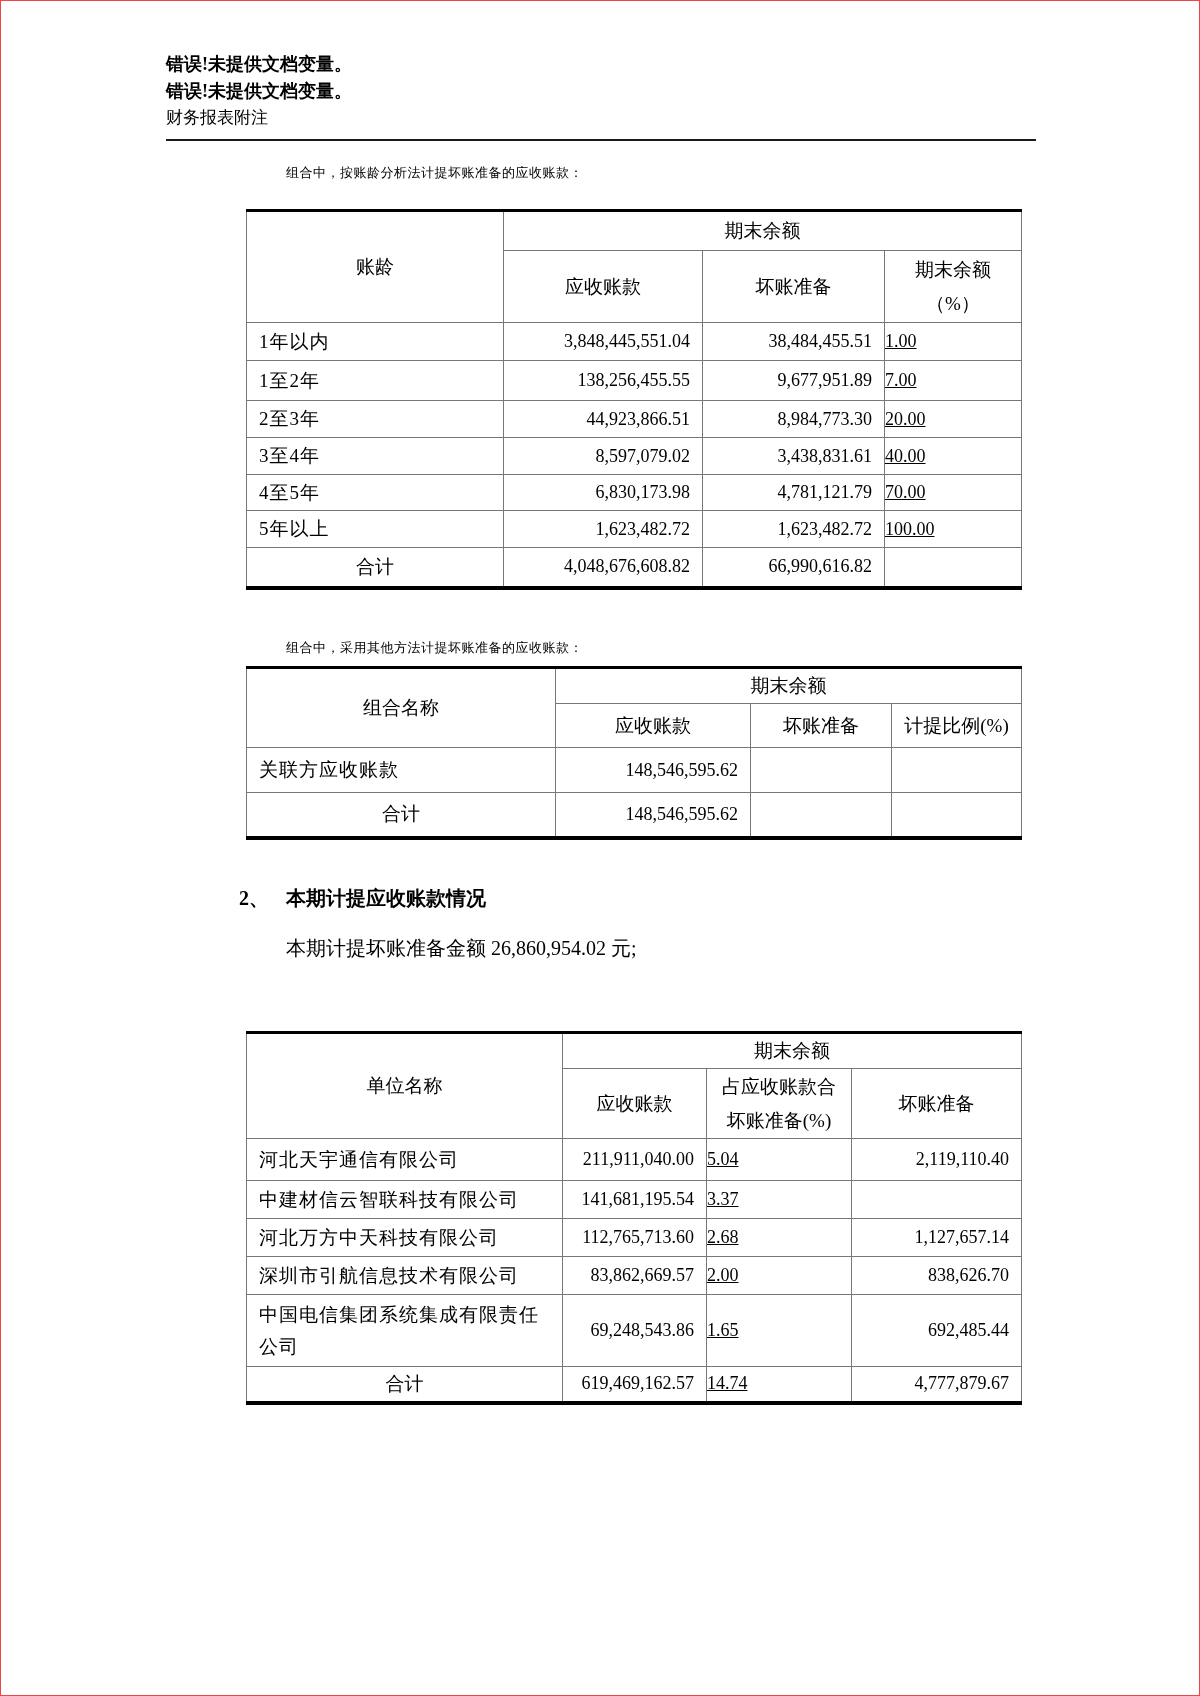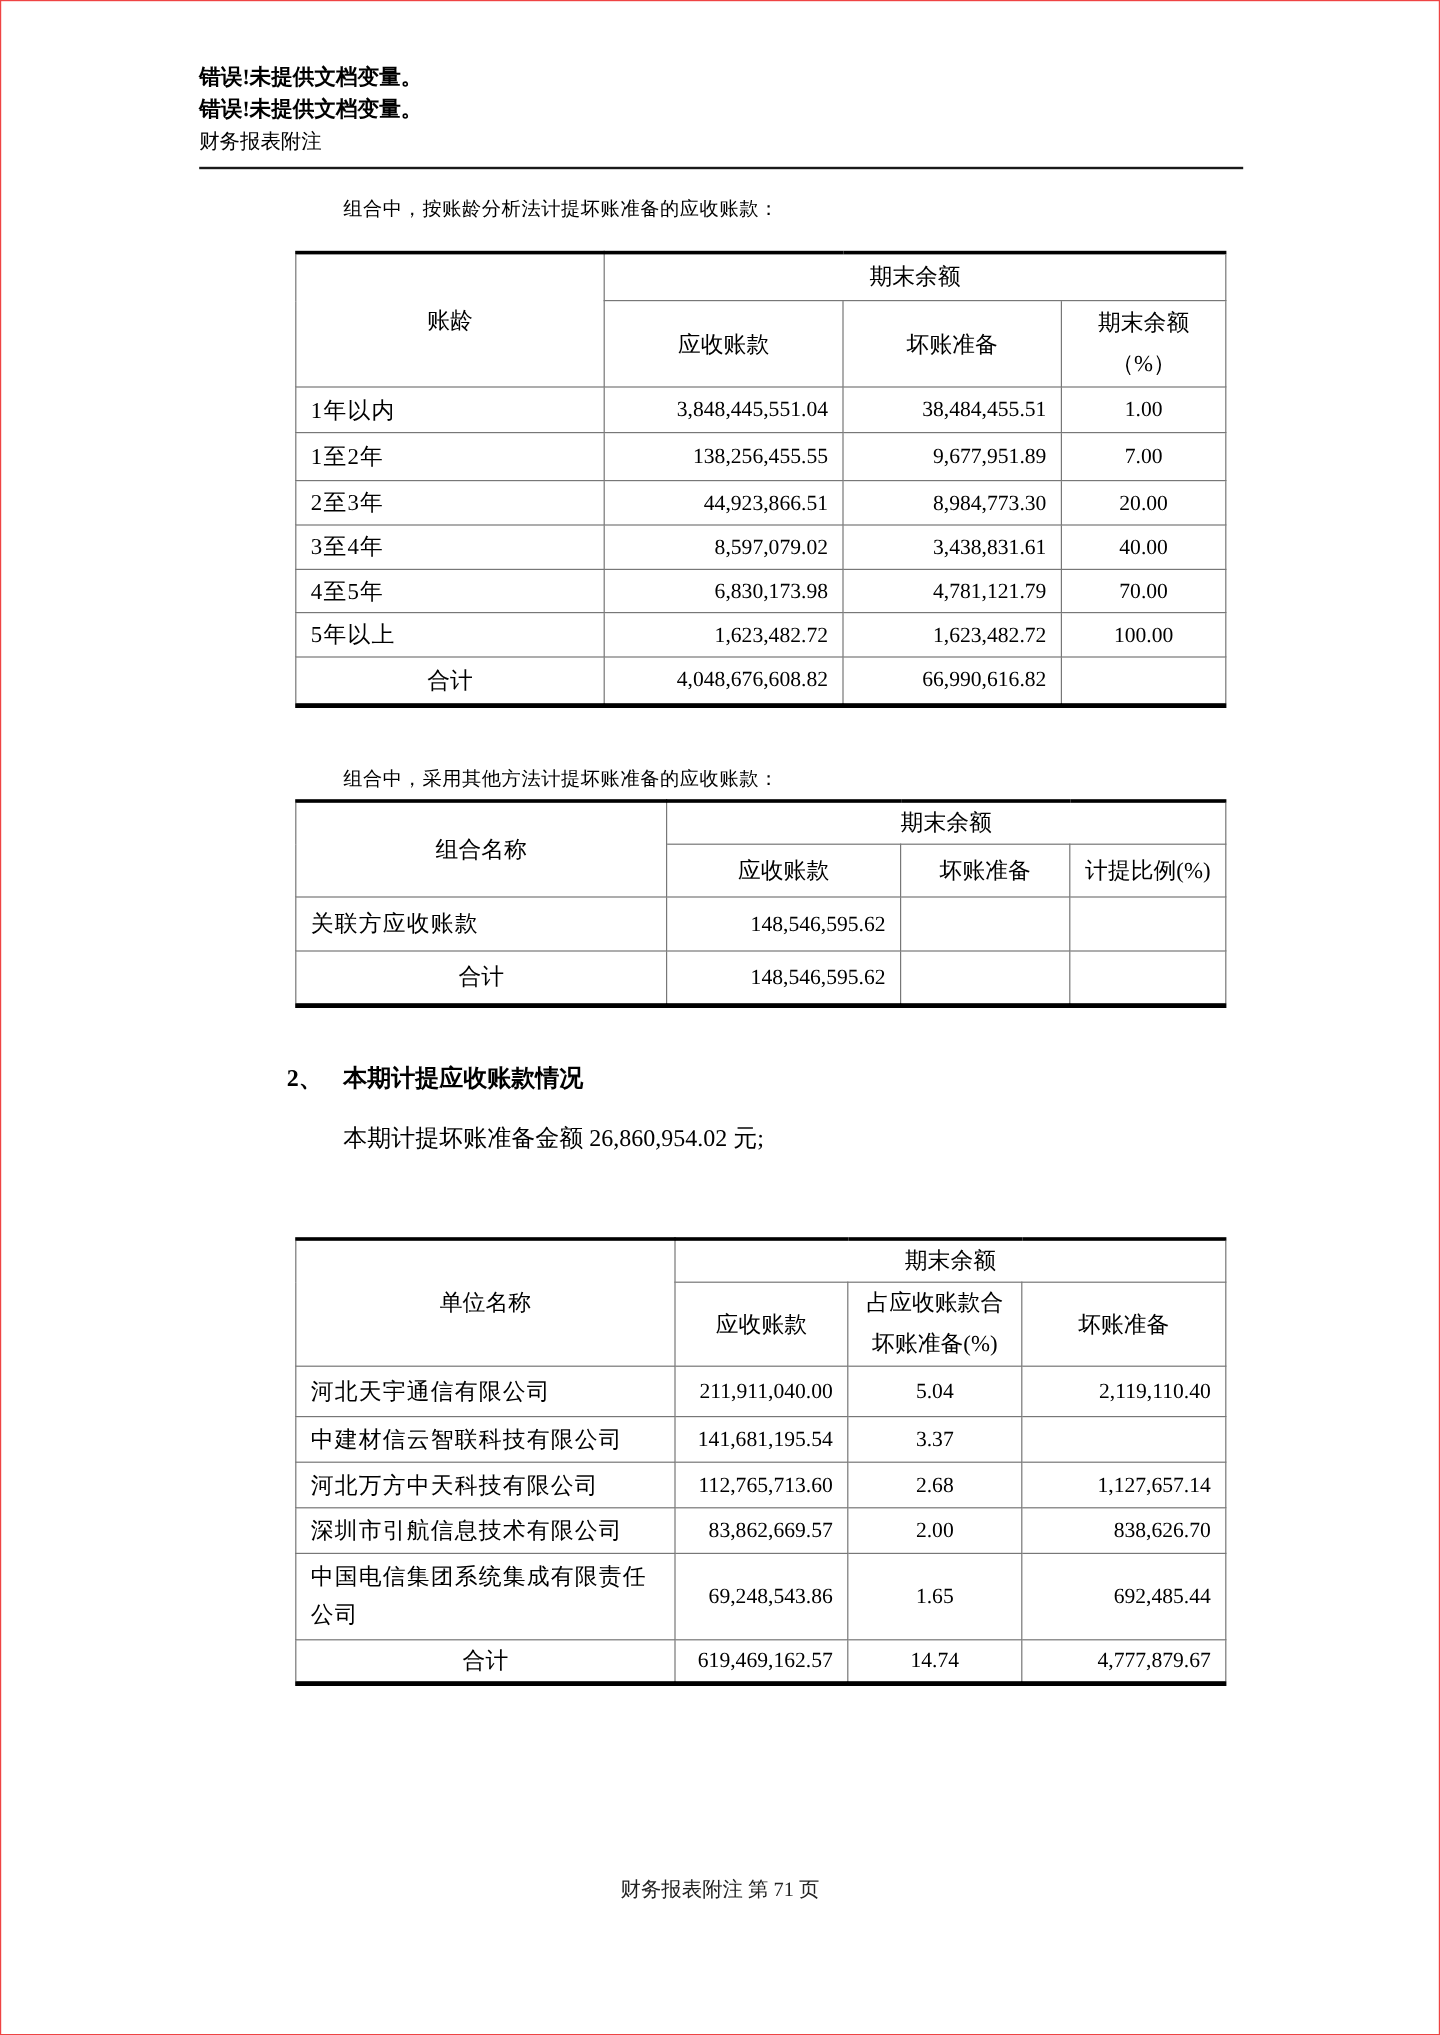--- a/index.html
+++ b/index.html
@@ -9,34 +9,34 @@
     font-family:"Liberation Serif", serif; color:#000;
     overflow:hidden;
   }
   
   .doc-header { position:absolute; left:165px; top:50px; }
   .doc-header .hline-bold { font-weight:bold; font-size:18px; line-height:27px; }
   .doc-header .hline-reg  { font-size:17px; line-height:26px; }
   .header-rule { position:absolute; left:165px; top:138px; width:870px; height:2px; background:#1a1a1a; }
 
   
-  .tbl-title { position:absolute; left:285px; font-size:16px; letter-spacing:0.5px; }
+  .tbl-title { position:absolute; left:285px; font-size:13px; letter-spacing:0.5px; }
   .sec-head  { position:absolute; left:238px; font-size:20px; font-weight:bold; }
   .sec-head .sec-num   { display:inline-block; width:47px; }
   .sec-body  { position:absolute; left:285px; font-size:20px; }
 
   
   table { position:absolute; left:245px; border-collapse:collapse; table-layout:fixed;
           border-top:3px solid #000; border-bottom:4px solid #000; }
   td { border:1px solid #777; font-size:19px; vertical-align:middle; padding:0;
        overflow:hidden; }
   .hd   { text-align:center; }
   .lbl  { text-align:left;  padding-left:12px;  letter-spacing:1px; }
   .num  { text-align:right; padding-right:12px; font-size:18px; }
-  .ctr  { text-align:center; font-size:18px; }
+  .ctr  { font-size:18px;text-decoration:underline; }
   .two-line { line-height:34px; }
   .name-wrap { line-height:32px; padding-right:8px; }
 
   #t1 { top:208px;  width:775px; }
   #t2 { top:665px;  width:775px; }
   #t3 { top:1030px; width:775px; }
 
   
   .page-footer { position:absolute; left:0; top:1562px; width:100%;
                  text-align:center; font-size:17px; color:#222; }
@@ -212,15 +212,14 @@
     </tr>
     <tr style="height:36px">
       <td class="hd">合计</td>
       <td class="num">619,469,162.57</td>
       <td class="ctr">14.74</td>
       <td class="num">4,777,879.67</td>
     </tr>
   </tbody>
     </table>
 
-  <div class="page-footer">财务报表附注 第 71 页</div>
 
 </div>
 
 </body></html>

